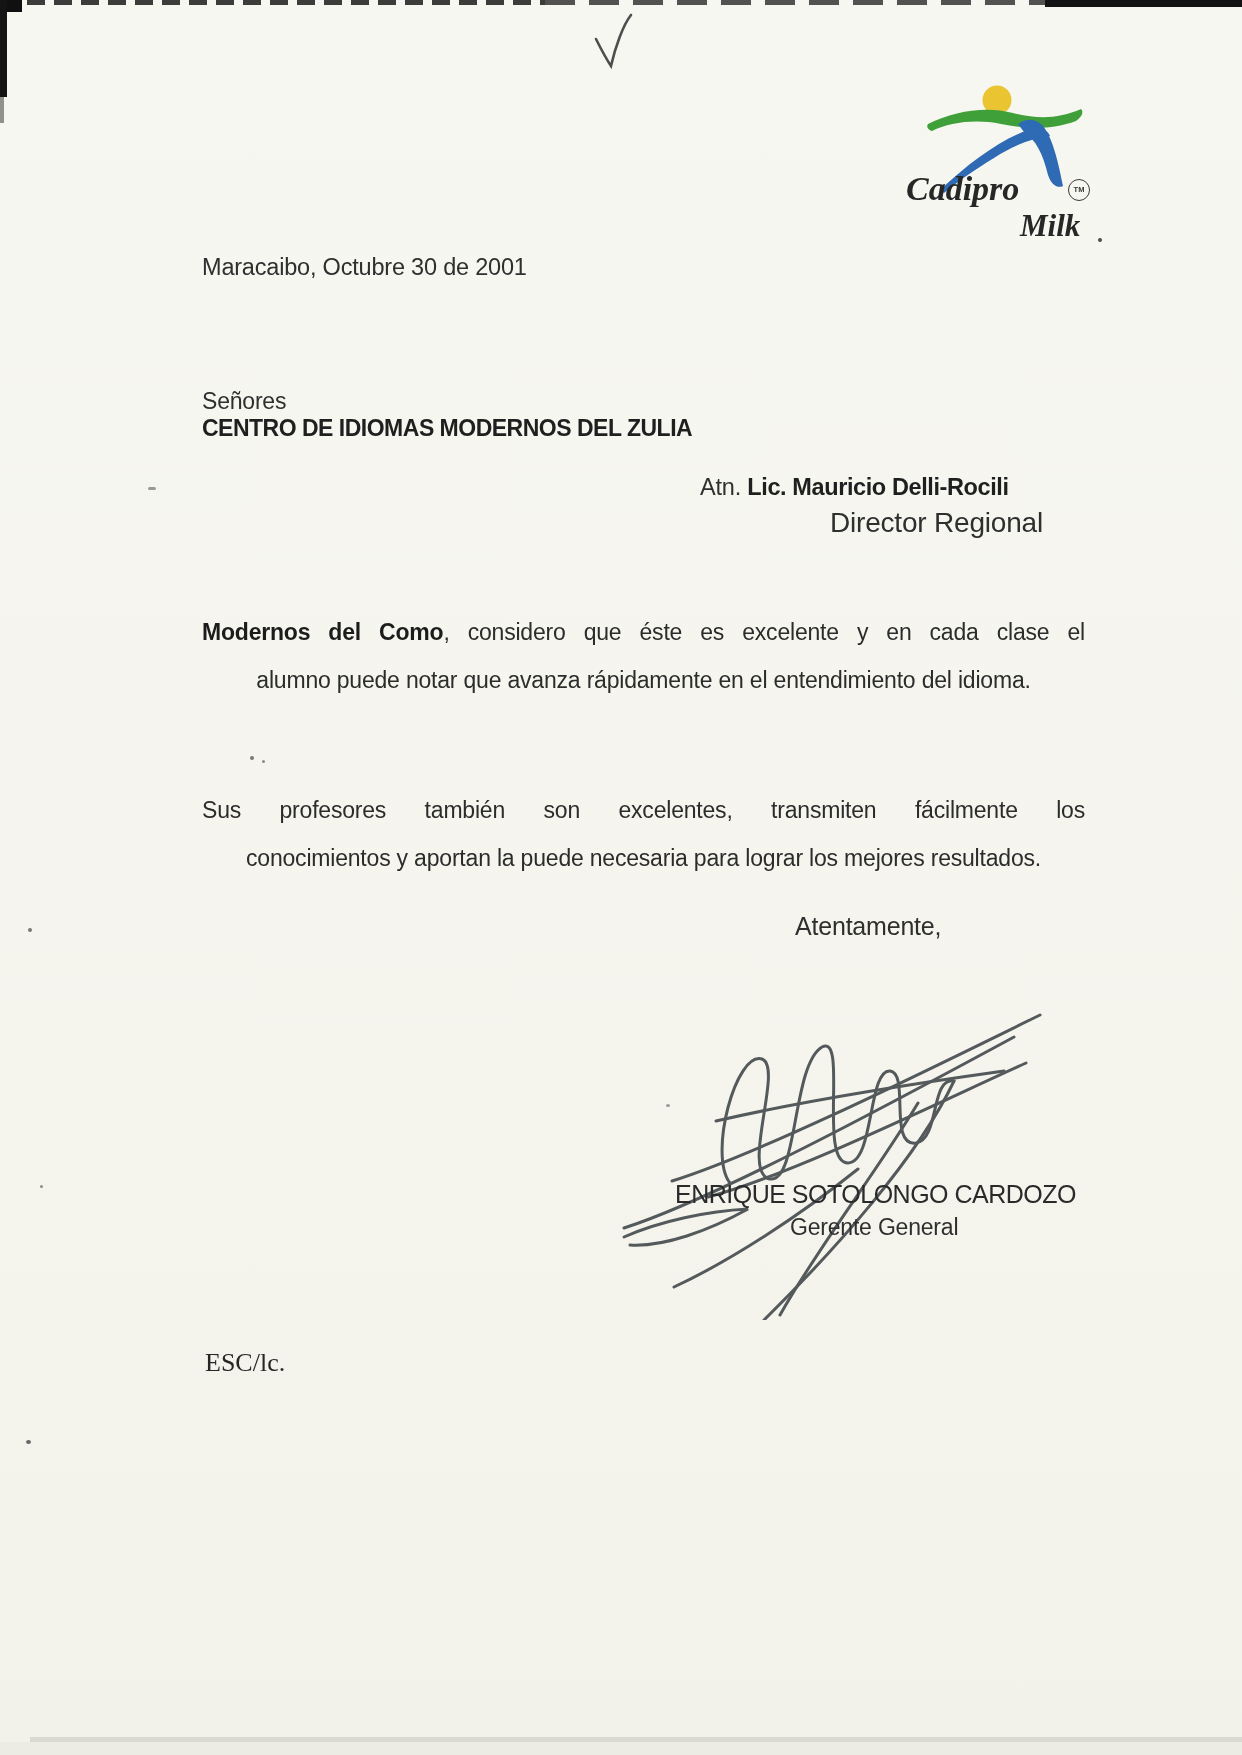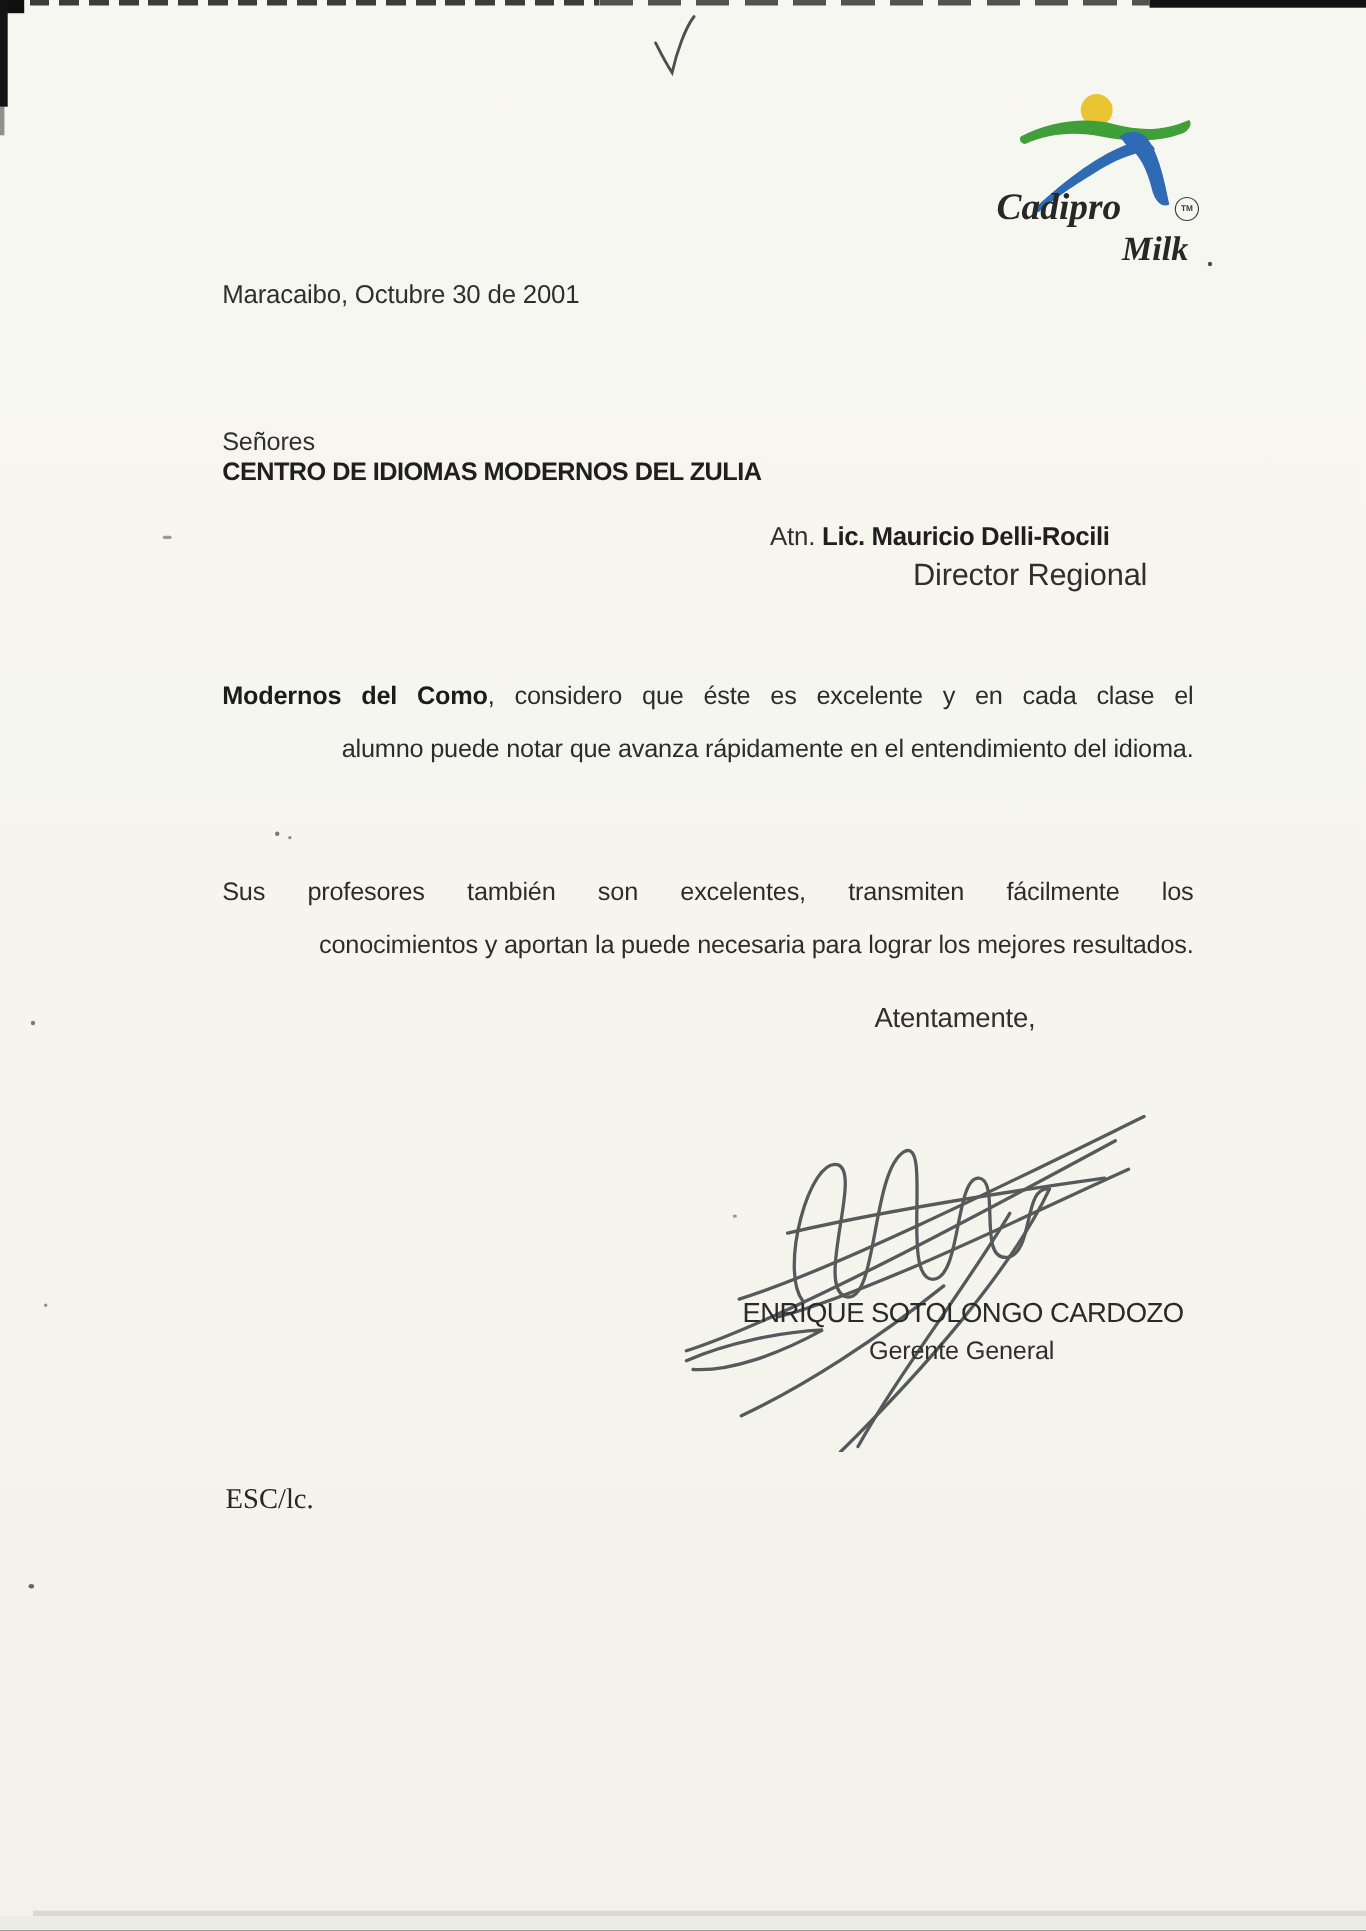--- a/index.html
+++ b/index.html
@@ -54,21 +54,21 @@
   .recipient{left:202px;top:388px;font-size:23px;line-height:27px;letter-spacing:-.2px;}
   .recipient .org{font-weight:bold;color:#1f1f1f;letter-spacing:-.5px;font-size:23px;}
   .attn1{left:700px;top:474px;font-size:23.5px;letter-spacing:-.2px;}
   .attn1 b{color:#1f1f1f;letter-spacing:-.4px;}
   .attn2{left:830px;top:507px;font-size:28px;letter-spacing:-.2px;}
 
   .para{left:202px;width:883px;font-size:23px;line-height:48px;letter-spacing:-.2px;color:#2c2c2c;}
   .p1{top:608px;}
   .p2{top:786px;}
   .jl{text-align:justify;text-align-last:justify;}
-  .ll{text-align:right;}
+  .ll{text-align:center;}
   .para b{color:#1c1c1c;}
 
   .valediction{left:795px;top:912px;font-size:25px;letter-spacing:-.2px;}
   .signature{left:612px;top:985px;pointer-events:none;}
   .signer-name{left:675px;top:1180px;font-size:25px;letter-spacing:-.5px;color:#2a2a2a;}
   .signer-title{left:790px;top:1214px;font-size:23px;letter-spacing:-.2px;}
   .reference{left:205px;top:1348px;font:26px "Liberation Serif",serif;color:#262626;}
 
   .checkmark{left:592px;top:12px;pointer-events:none;}
 </style>

